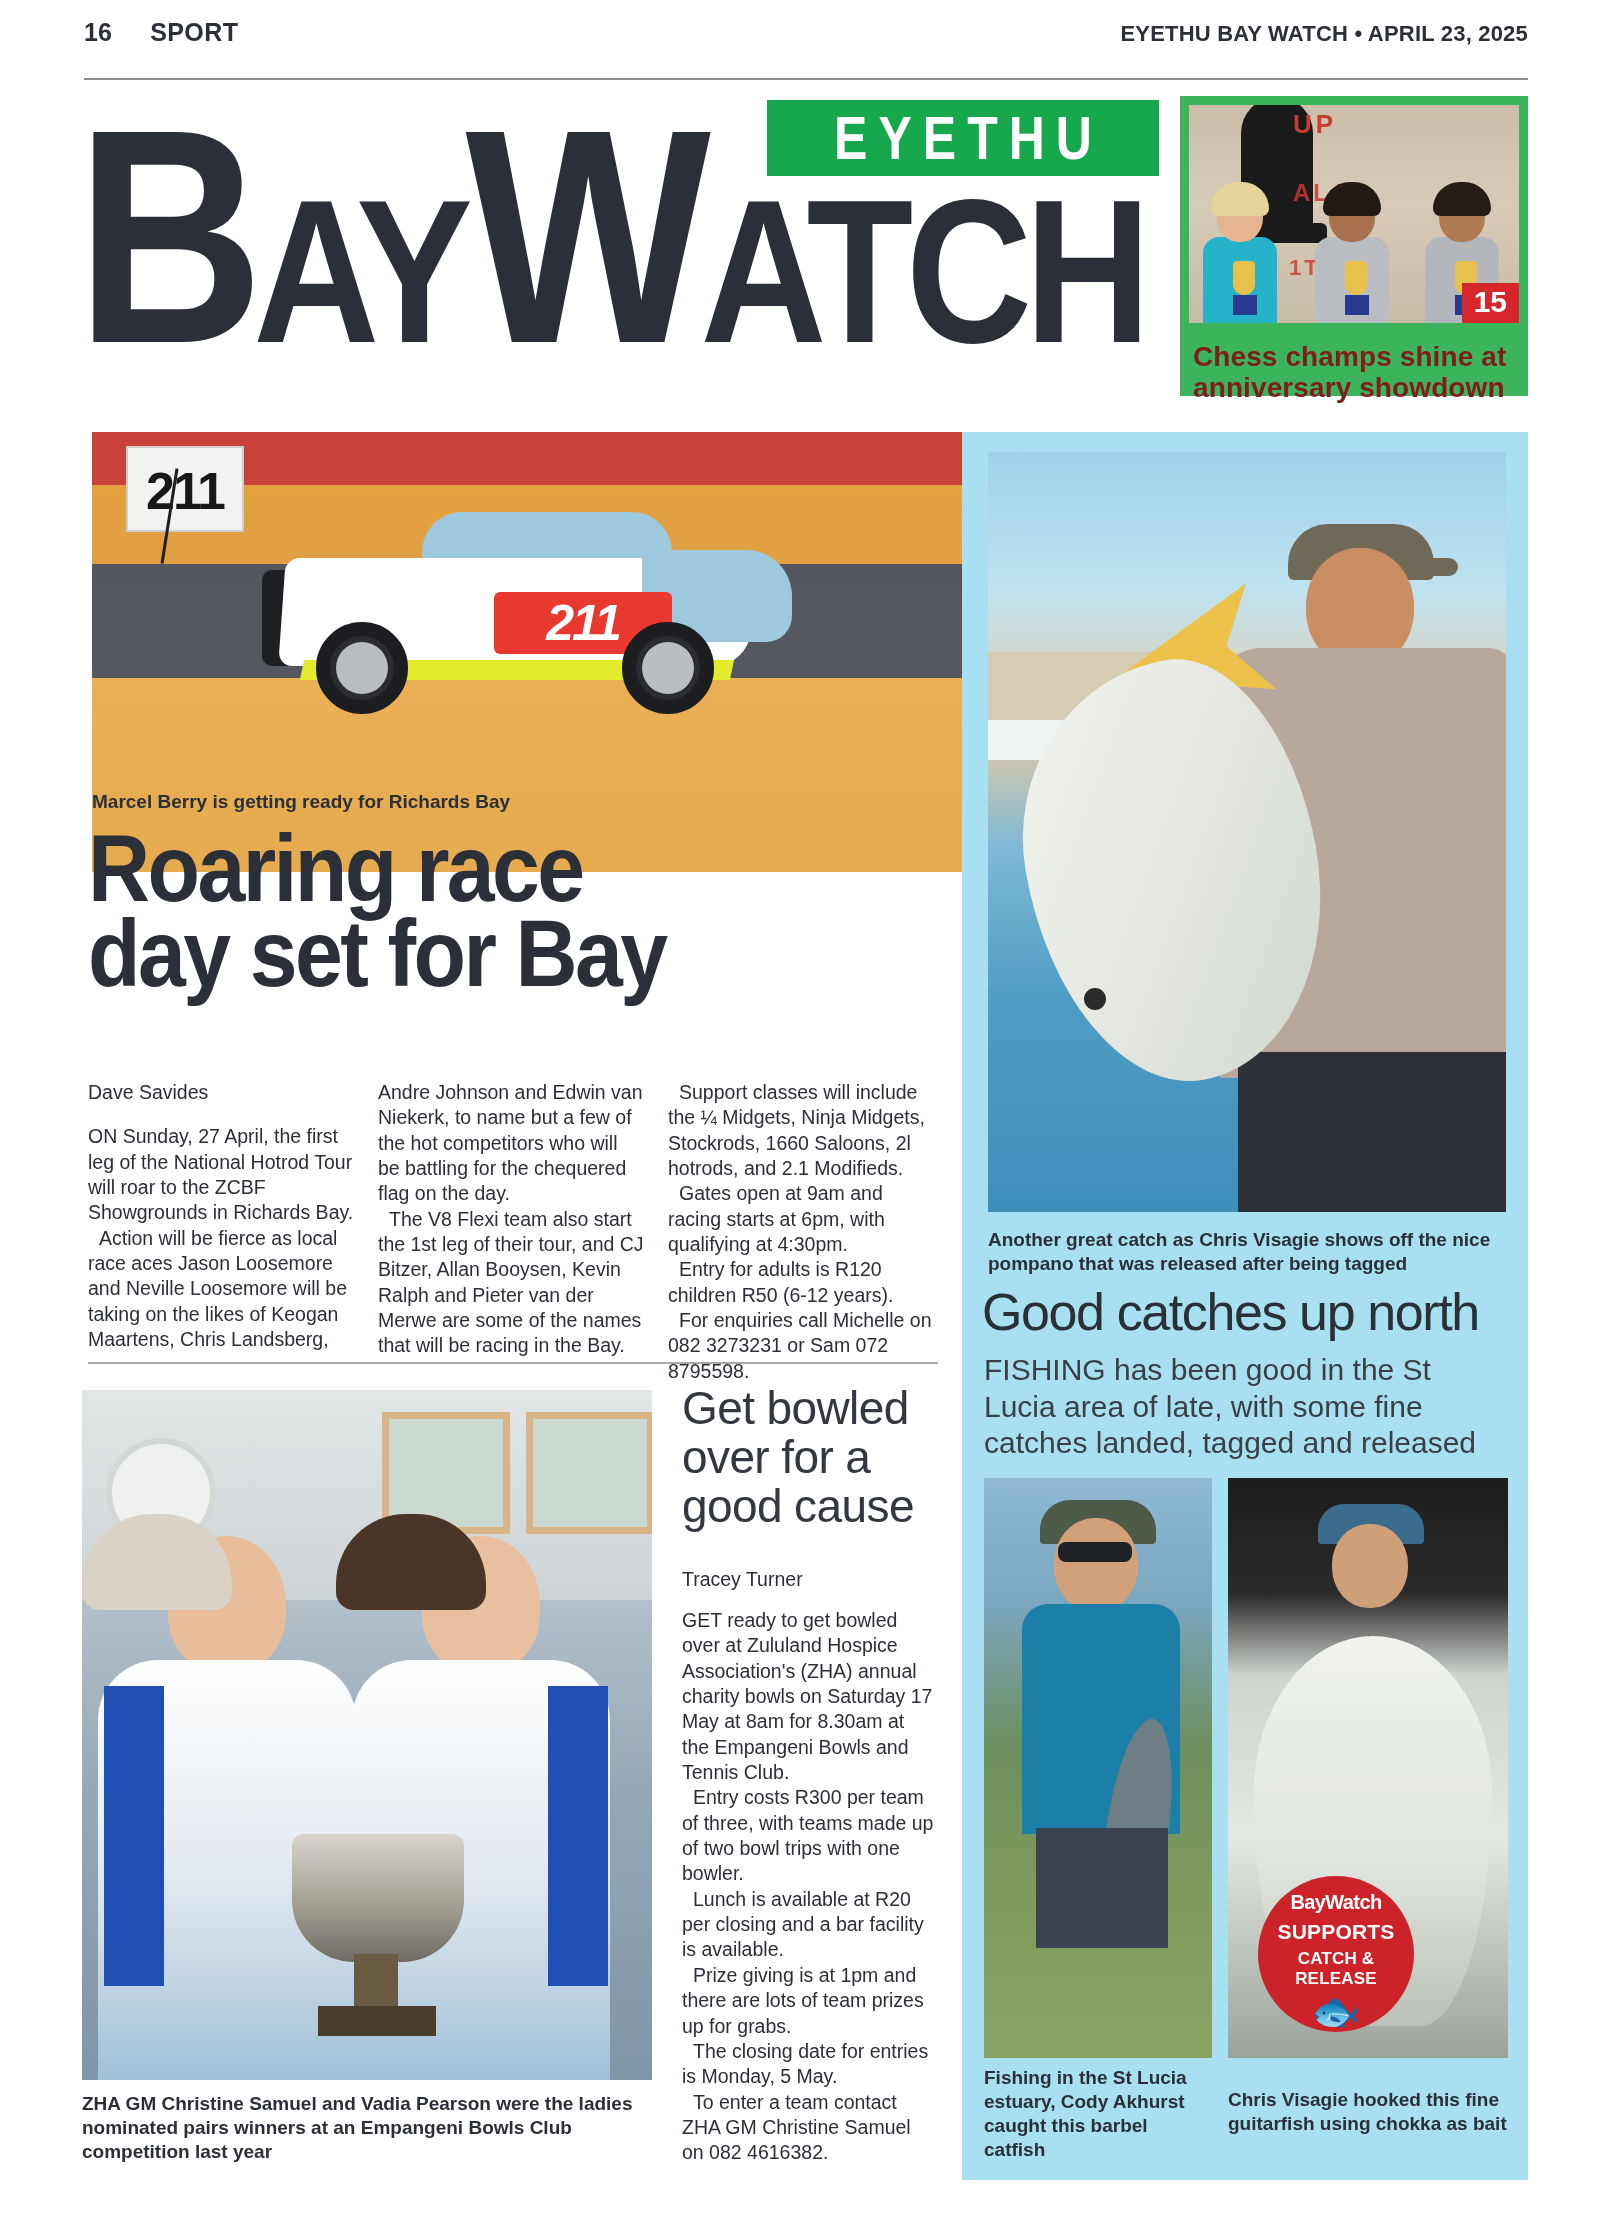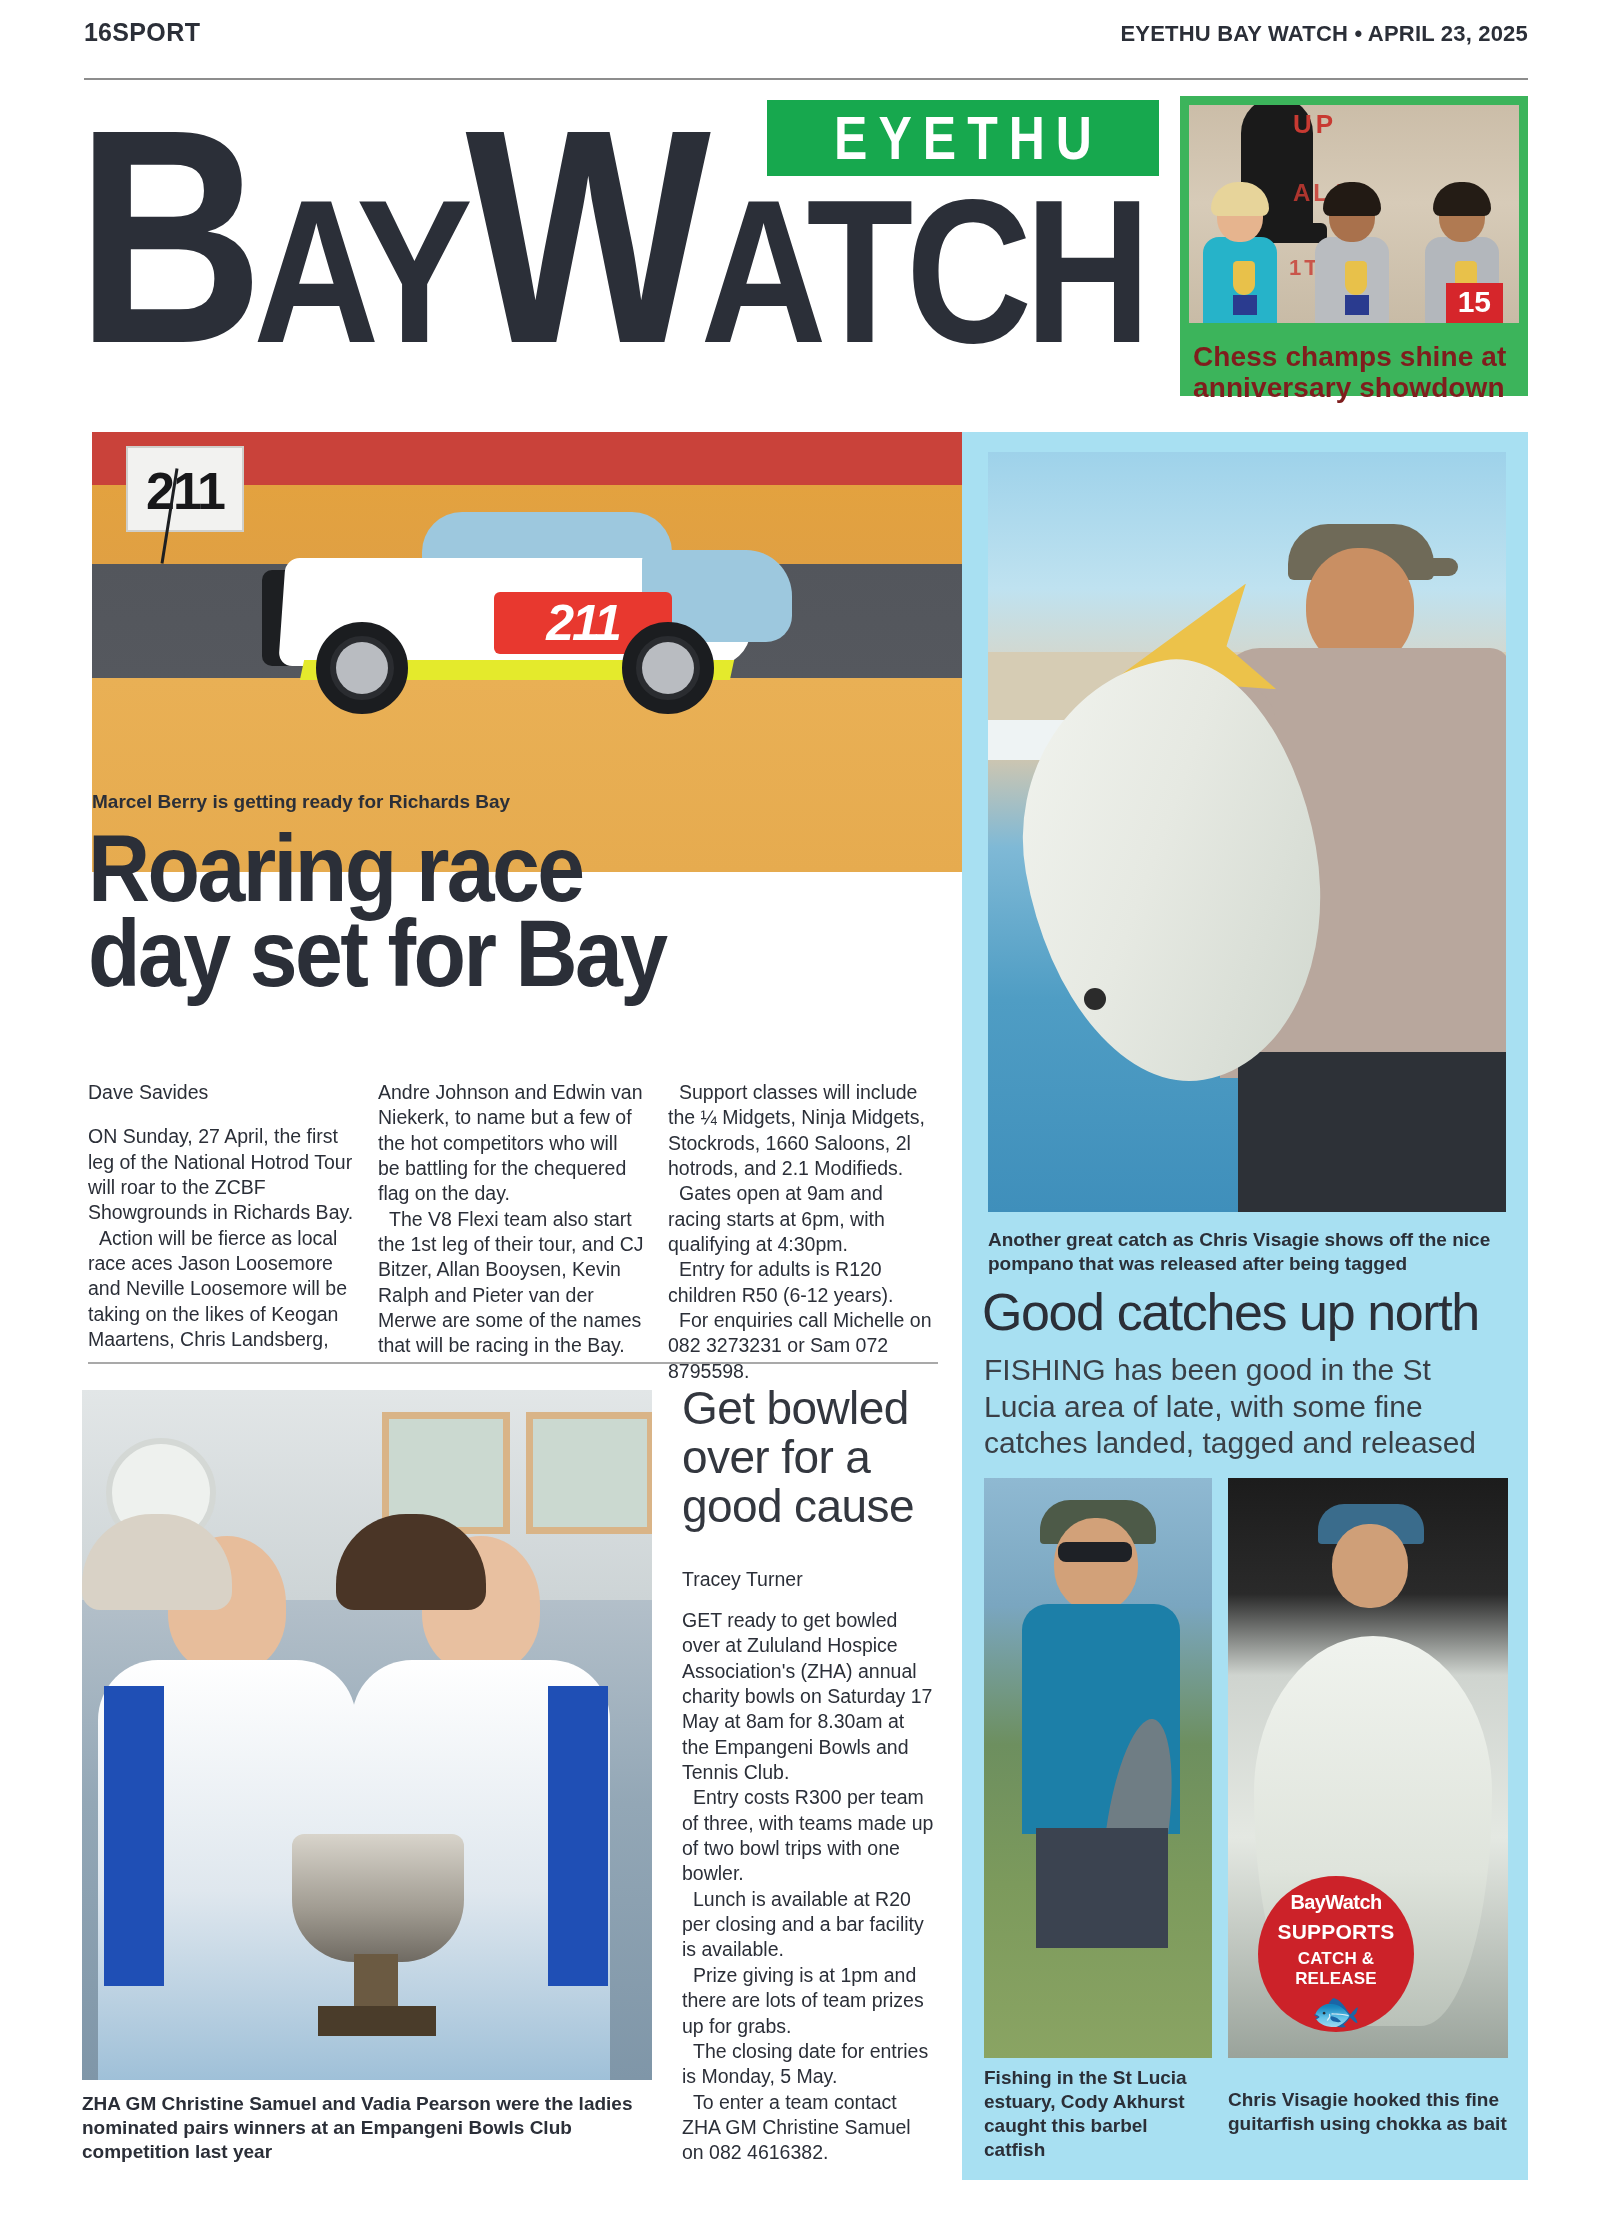--- a/index.html
+++ b/index.html
@@ -10,21 +10,21 @@
     color: #2b2f38;
     overflow: hidden;
   }
   .page { position: relative; width: 1610px; height: 2224px; }
 
   
   .runhead {
     position: absolute; left: 84px; top: 18px; width: 1444px;
     display: flex; justify-content: space-between; align-items: baseline;
   }
-  .runhead-left { display: flex; align-items: center; }
+  .runhead-left { display: flex; gap: 38px; align-items: center; }
   .folio { font-size: 25px; font-weight: 700; letter-spacing: .2px; }
   .section-name { font-size: 25px; font-weight: 700; letter-spacing: .4px; }
   .runhead-right { font-size: 22px; font-weight: 600; letter-spacing: .2px; }
 
   .rule-top {
     position: absolute; left: 84px; top: 78px; width: 1444px; height: 2px;
     background: #8d8d8d;
   }
 
   
@@ -97,21 +97,21 @@
   .kid.k2 .body { background:#b9bcc0; }
   .kid.k3 { left: 236px; }
   .kid.k3 .head { background:#b07a52; }
   .kid.k3 .hair { background:#241c15; }
   .kid.k3 .body { background:#b3b7bc; }
   .trophy { position:absolute; bottom:8px; width:24px; }
   .trophy .cup { width:22px;height:34px;background:#e8c14a;border-radius:6px 6px 16px 16px;}
   .trophy .base { width:24px;height:20px;background:#2a3b8f;}
   .trophy.t1 { left:44px; } .trophy.t2 { left:156px; } .trophy.t3 { left:266px; }
   .pagebadge {
-    position:absolute; right:16px; bottom:0px; background:#d6262b; color:#fff;
+    position:absolute; right:0px; bottom:0px; background:#d6262b; color:#fff;
     font-weight:700; font-size:30px; padding:2px 12px 4px 12px;
   }
   .promo-title {
     color:#7f1d1d; font-weight:700; font-size:28px; line-height:1.12;
     padding: 18px 2px 0 4px; letter-spacing:.1px;
   }
 
   
   .race-photo {
     position: absolute; left: 92px; top: 432px; width: 870px; height: 440px;

